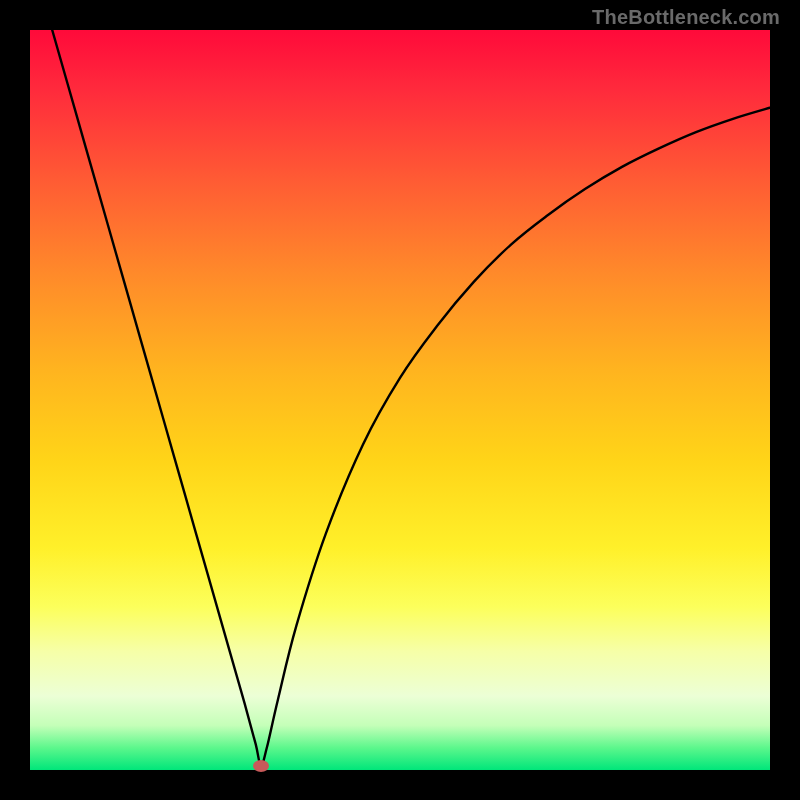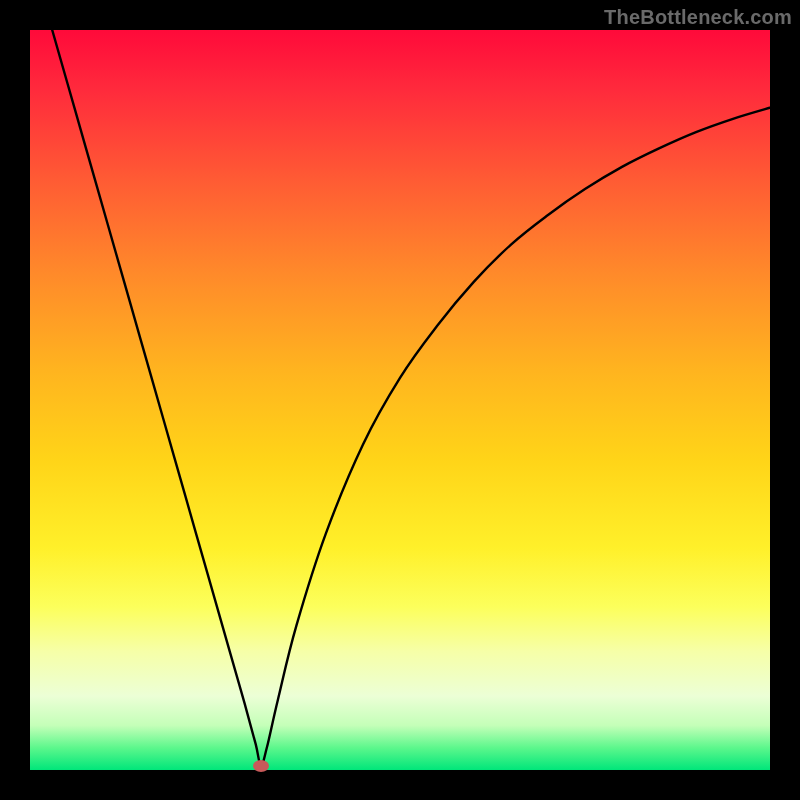--- a/index.html
+++ b/index.html
@@ -42,21 +42,21 @@
     position: absolute;
     width: 16px;
     height: 12px;
     border-radius: 50% / 50%;
     background: #c85a5a;
     transform: translate(-50%, -50%);
   }
   .watermark {
     position: absolute;
     top: 6px;
-    right: 8px;
+    right: 20px;
     font: 600 20px Arial, Helvetica, sans-serif;
     color: #6a6a6a;
     letter-spacing: 0.2px;
     user-select: none;
   }
 </style>
 </head>
 <body>
 
 <div class="stage">

